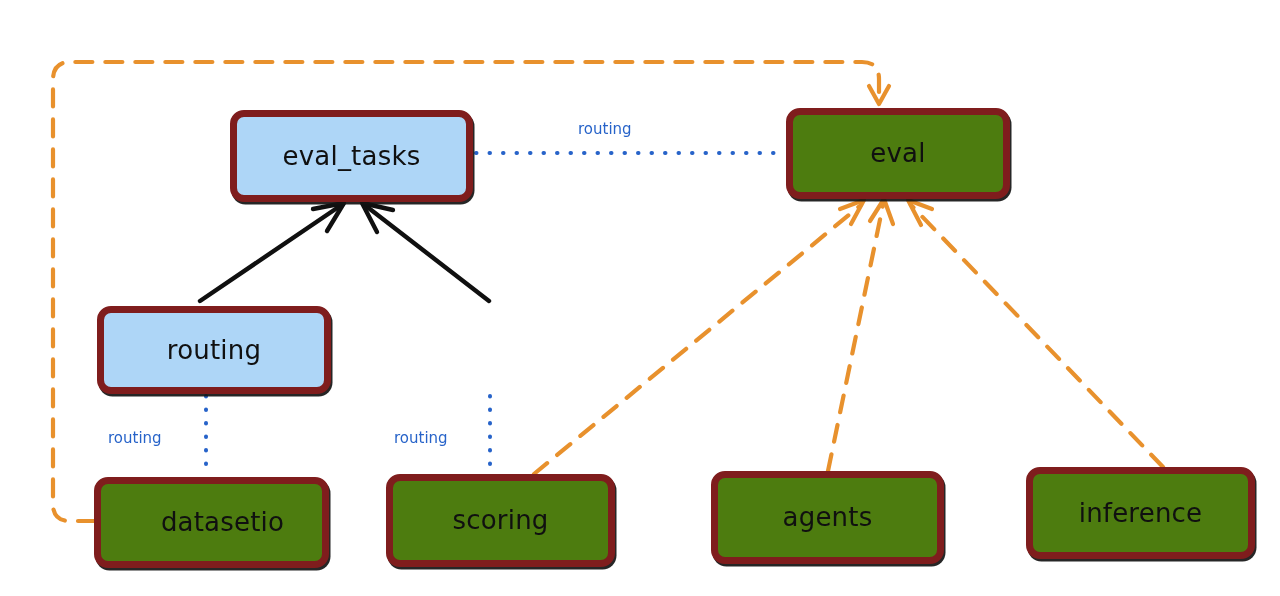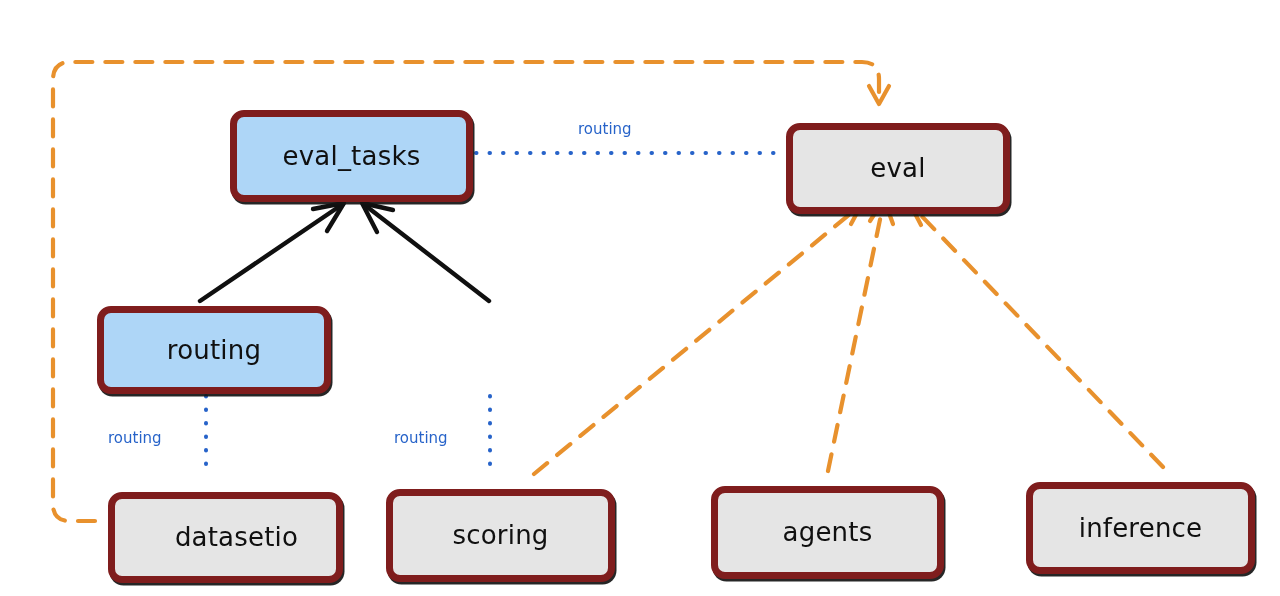--- a/index.html
+++ b/index.html
@@ -38,22 +38,21 @@
     font-family: "DejaVu Sans", sans-serif;
     font-size: 26px;
     letter-spacing: 0.2px;
     line-height: 1.1;
     box-shadow: 1.5px 2.5px 0 rgba(20,20,20,0.92);
   }
   .node.api {
     background: #aed6f7;
   }
   .node.provider {
-    background: #e5e5e5;
-    margin-top: 15px;
+    background: #4d7c0f;
   }
   .node-label {
     display: block;
     padding: 0 8px;
     white-space: nowrap;
   }
   .edge-label {
     position: absolute;
     color: #2763c9;
     font-family: "DejaVu Sans", sans-serif;
@@ -112,21 +111,21 @@
 
   <div class="node provider" style="left:786px; top:108px; width:224px; height:91px;">
     <span class="node-label">eval</span>
   </div>
 
   <div class="node api" style="left:97px; top:306px; width:234px; height:88px;">
     <span class="node-label">routing</span>
   </div>
 
 
-  <div class="node provider" style="left:108px; top:477px; width:235px; height:91px;padding-left:22px;">
+  <div class="node provider" style="left:94px; top:477px; width:235px; height:91px;padding-left:22px;">
     <span class="node-label">datasetio</span>
   </div>
 
   <div class="node provider" style="left:711px; top:471px; width:233px; height:93px;">
     <span class="node-label">agents</span>
   </div>
 
   <div class="node provider" style="left:386px; top:474px; width:229px; height:93px;">
     <span class="node-label">scoring</span>
   </div>

